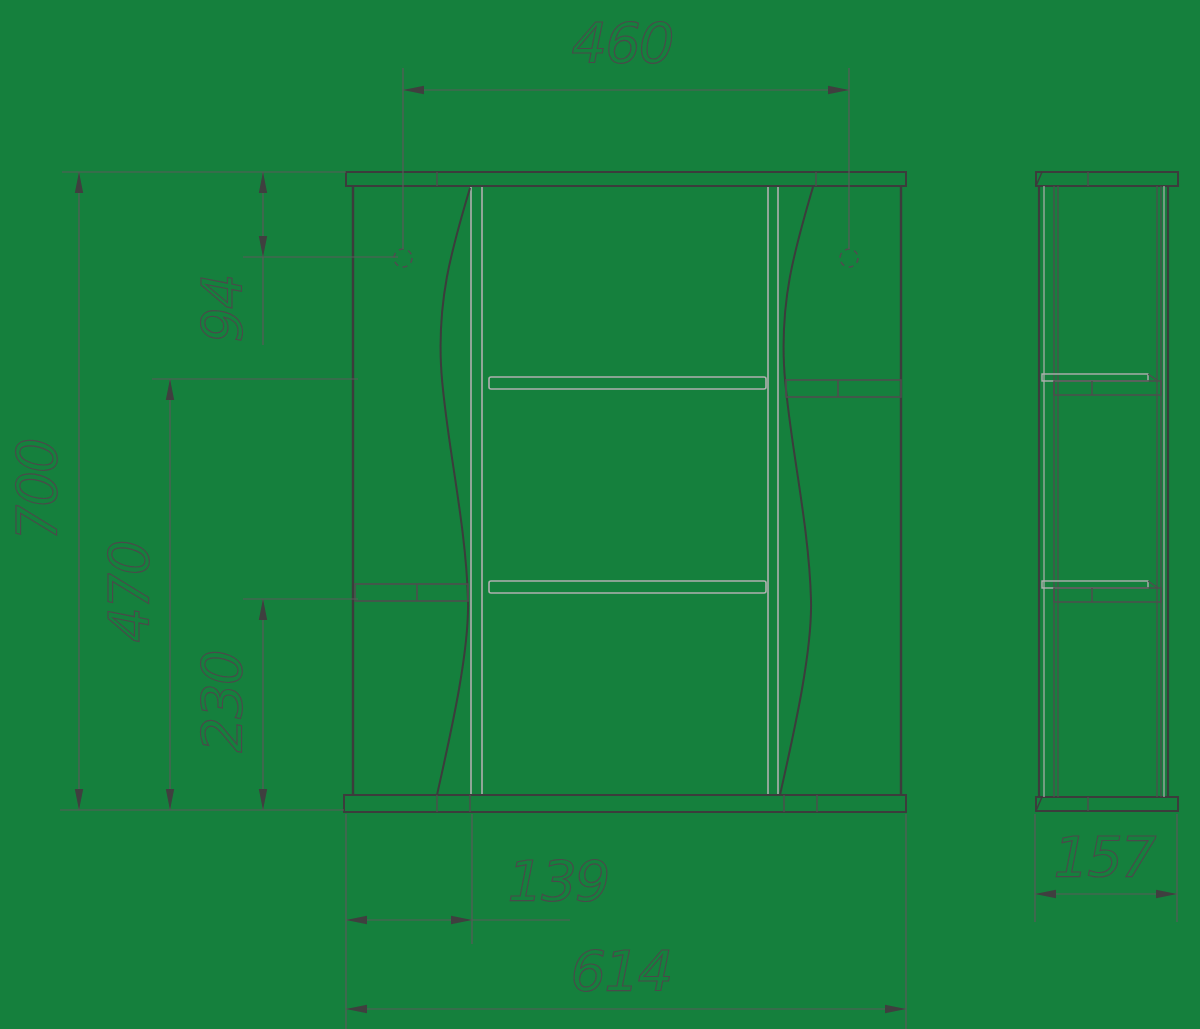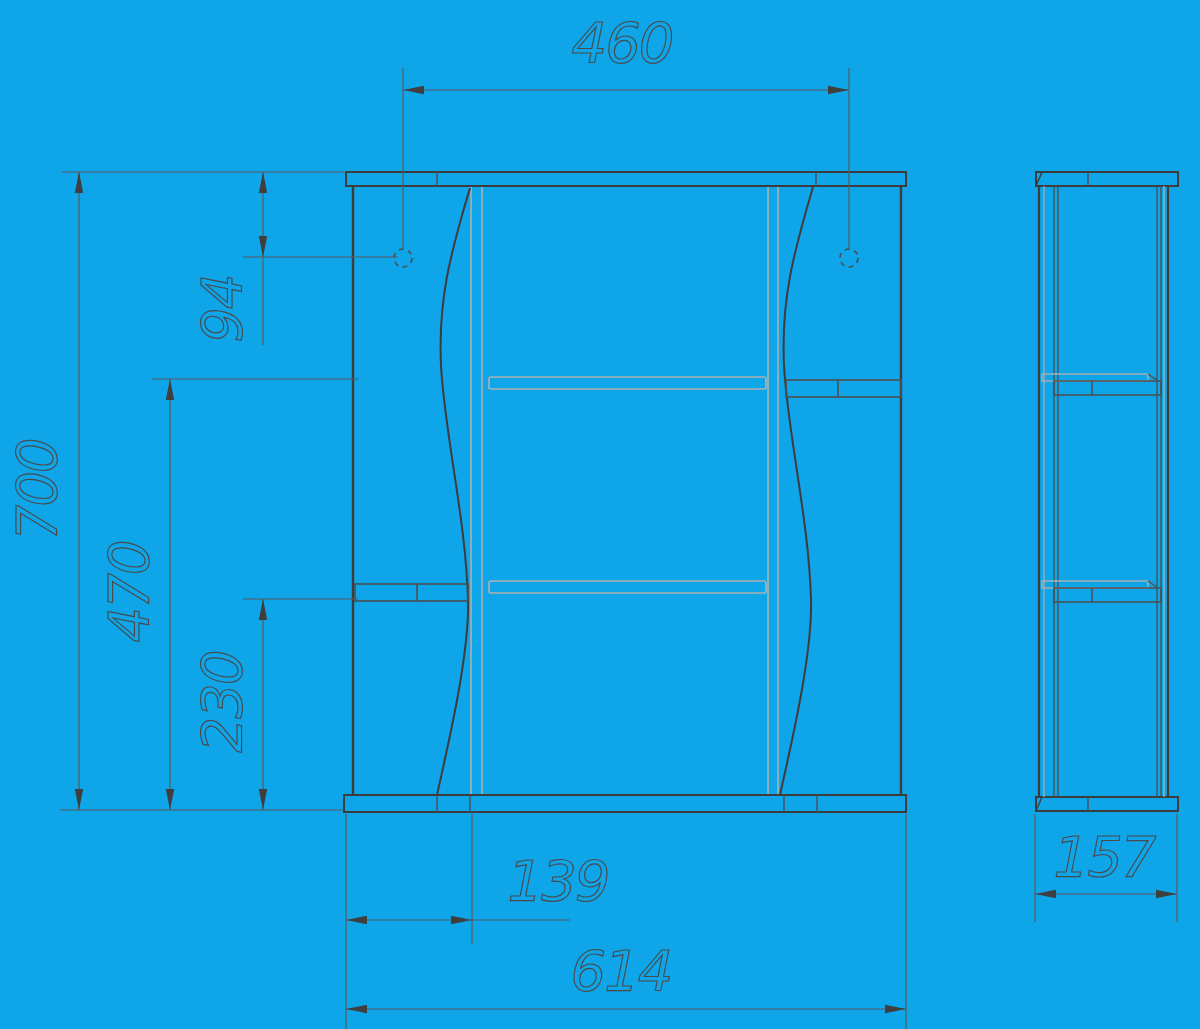--- a/index.html
+++ b/index.html
@@ -1,16 +1,16 @@
 <!DOCTYPE html>
 <html><head>
 <meta charset="utf-8">
 <style>
   html,body{margin:0;padding:0;background:#fff;}
-  .stage{position:relative;width:1200px;height:1029px;background:#0ea5e9;overflow:hidden;
+  .stage{position:relative;width:1200px;height:1029px;background:#15803d;overflow:hidden;
          font-family:"DejaVu Sans", sans-serif;}
   svg{display:block;}
   .dim-text{font-family:"DejaVu Sans", sans-serif;font-style:italic;font-size:56px;
             letter-spacing:-2px;fill:none;stroke:#4a4a4a;stroke-width:1.15px;}
   .edge{stroke:#3c3c3c;fill:none;}
   .thin{stroke:#4e4e4e;fill:none;}
   .lite{stroke:#b0b0b0;fill:none;}
   .ext{stroke:#5a5a5a;stroke-width:1.2;fill:none;}
 </style>
 </head>

